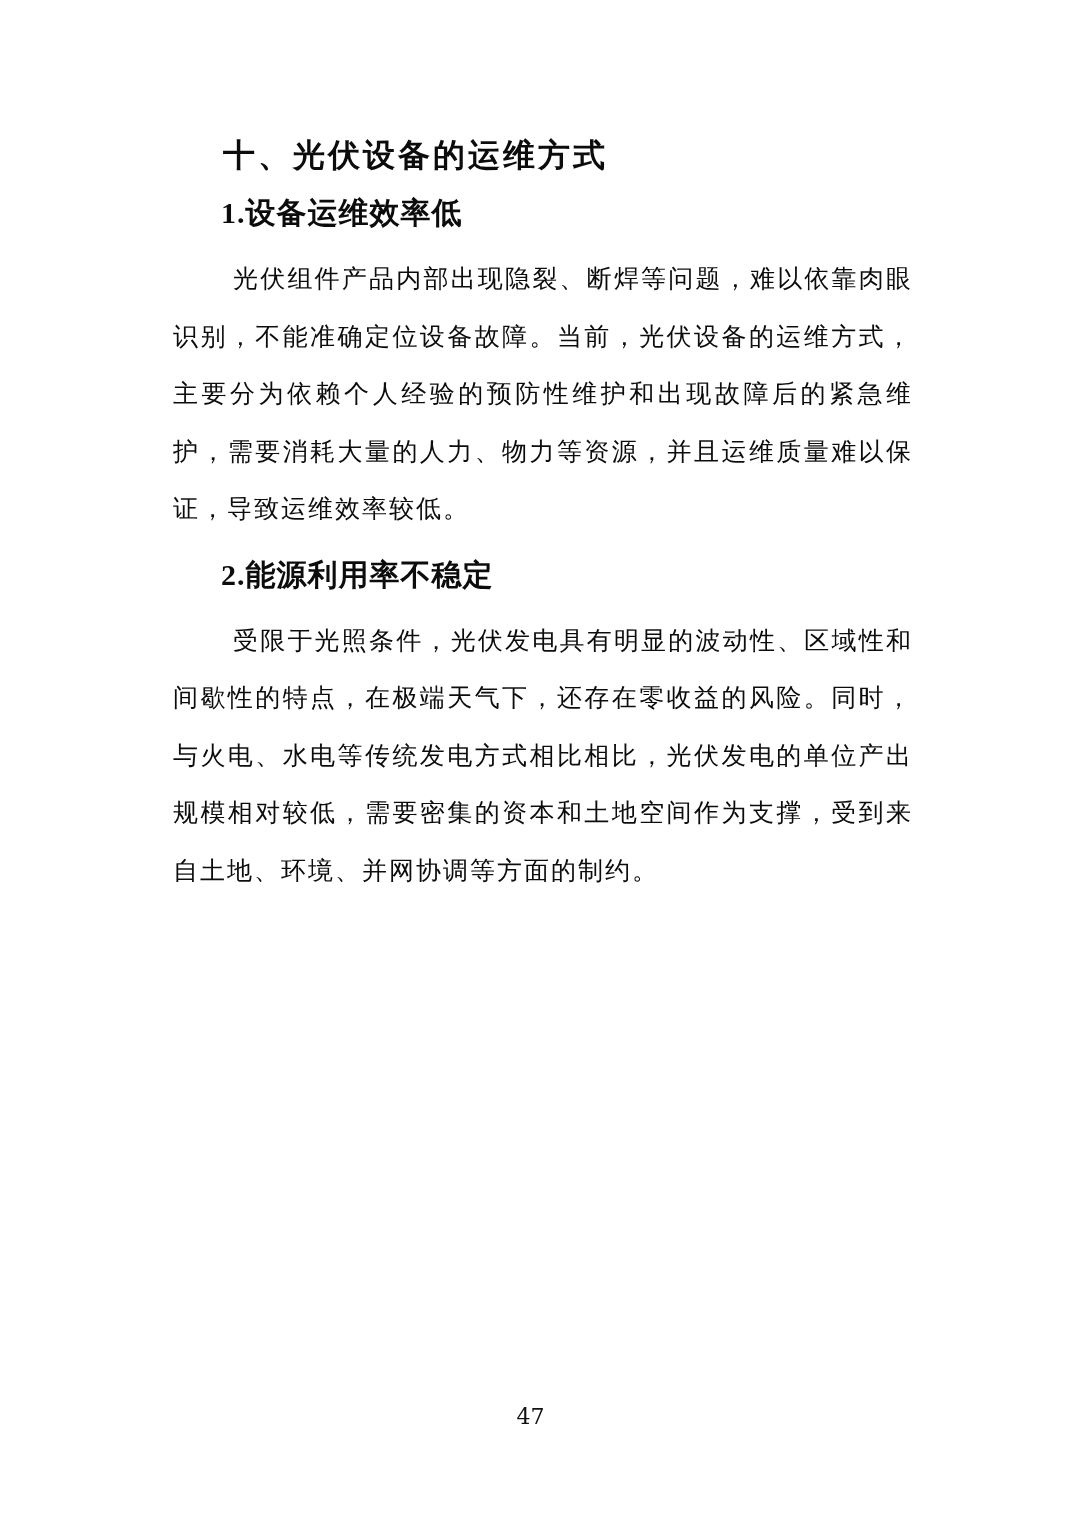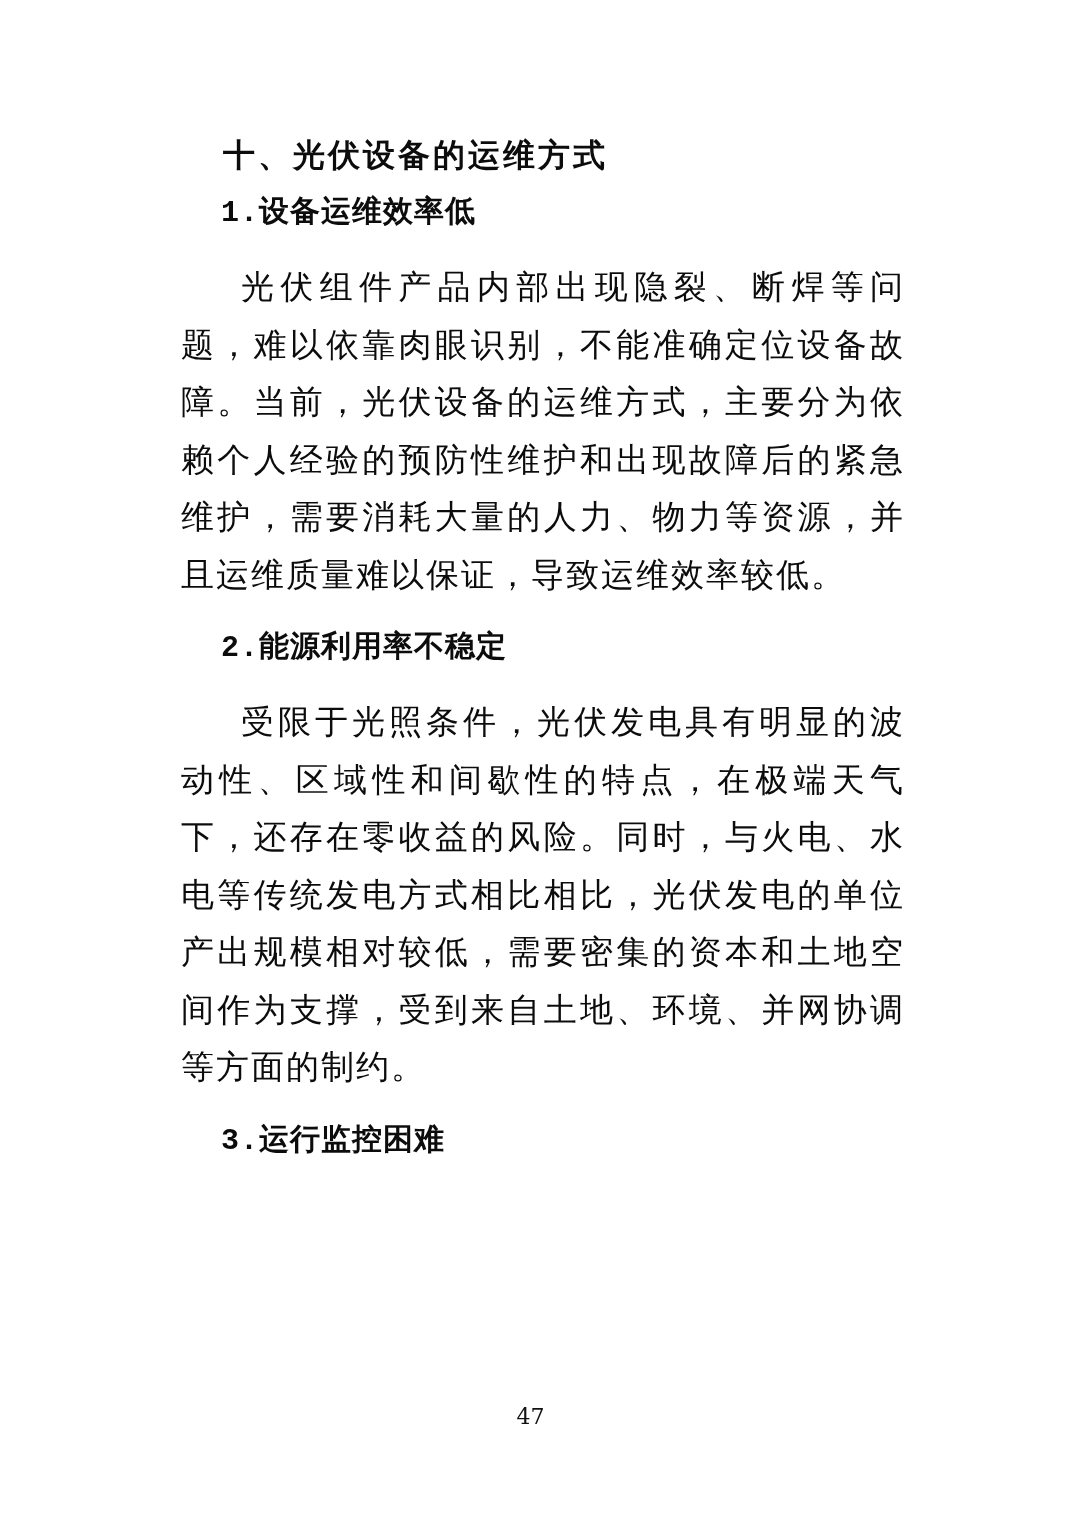--- a/index.html
+++ b/index.html
@@ -33,36 +33,36 @@
   .sec-heading {
     font-family: "DejaVu Serif", serif;
     font-weight: bold;
     font-size: 30px;
     line-height: 58px;
     padding-left: 58px;
     letter-spacing: 3px;
     white-space: nowrap;
   }
   .sub-heading {
-    font-family: Liberation Mono, monospace;
+    font-family: Liberation Serif, serif;
     font-weight: bold;
     font-size: 30px;
     line-height: 58px;
     padding-left: 56px;
     letter-spacing: 1px;
     white-space: nowrap;
   }
   .body-para {
     font-family: "DejaVu Serif", serif;
-    font-size: 33px;
+    font-size: 25px;
     line-height: 57.5px;
     text-align: justify;
     text-indent: 60px;
     letter-spacing: 2px;
-    margin: 16px;
+    margin: 8px;
   }
   .page-number {
     position: absolute;
     left: 0;
     top: 1404px;
     width: 1061px;
     text-align: center;
     font-family: "DejaVu Serif", serif;
     font-size: 22px;
     color: #111111;
@@ -77,19 +77,18 @@
 
 
   <div class="sub-heading">1.设备运维效率低</div>
 
   <p class="body-para">光伏组件产品内部出现隐裂、断焊等问题，难以依靠肉眼识别，不能准确定位设备故障。当前，光伏设备的运维方式，主要分为依赖个人经验的预防性维护和出现故障后的紧急维护，需要消耗大量的人力、物力等资源，并且运维质量难以保证，导致运维效率较低。</p>
 
   <div class="sub-heading">2.能源利用率不稳定</div>
 
   <p class="body-para">受限于光照条件，光伏发电具有明显的波动性、区域性和间歇性的特点，在极端天气下，还存在零收益的风险。同时，与火电、水电等传统发电方式相比相比，光伏发电的单位产出规模相对较低，需要密集的资本和土地空间作为支撑，受到来自土地、环境、并网协调等方面的制约。</p>
 
-  <div class="sub-heading">3.运行监控困难</div>
 
 
 
 </div>
 
 <div class="page-number">47</div>
 
 </body></html>

